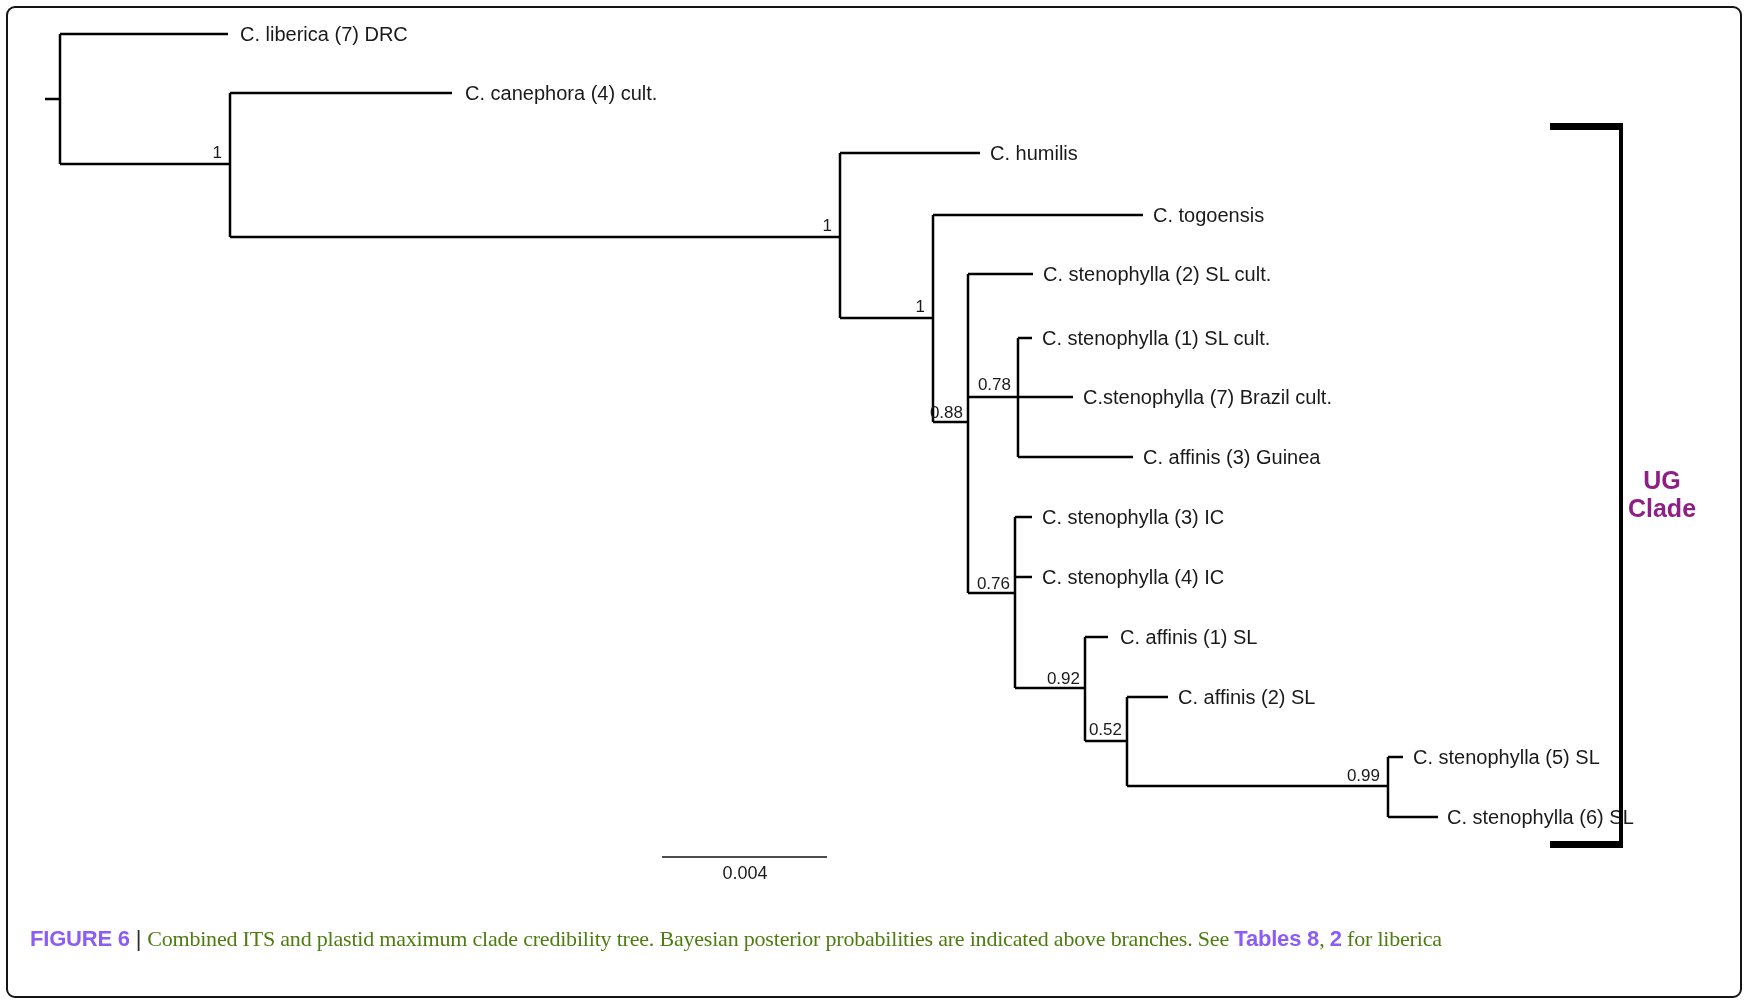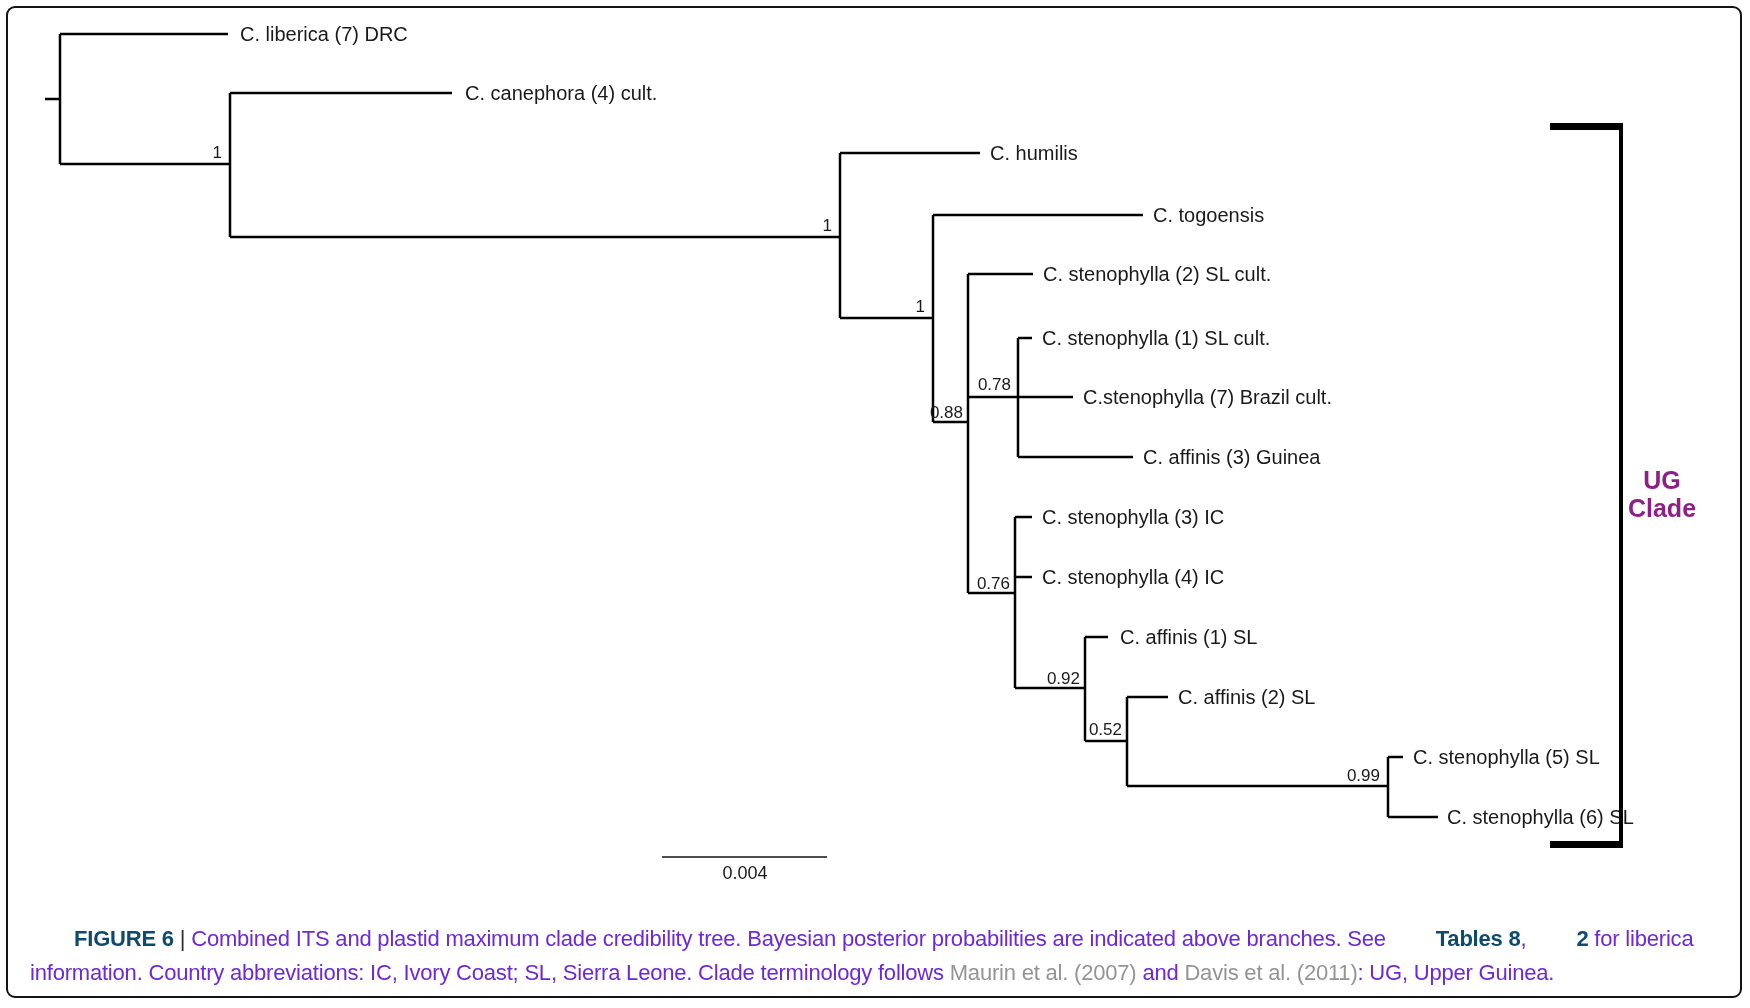--- a/index.html
+++ b/index.html
@@ -5,23 +5,23 @@
 <style>
   html,body{margin:0;padding:0;background:#ffffff;}
   #stage{position:relative;width:1750px;height:1008px;background:#ffffff;overflow:hidden;
          font-family:"Liberation Sans",sans-serif;border-radius:18px;}
   #border-frame{position:absolute;left:6px;top:6px;width:1732px;height:988px;
                 border:2px solid #141414;border-radius:9px;pointer-events:none;}
   #tree-svg{position:absolute;left:0;top:0;}
   #tree-svg text{font-family:"Liberation Sans",sans-serif;}
   #caption{position:absolute;left:30px;top:922px;width:1692px;
            font-size:22px;line-height:34px;letter-spacing:-0.2px;color:#2e2e2e;}
-  .cap-bold{font-weight:bold;color:#0c4a6e;margin-left:44px;}
+  .cap-bold{font-weight:bold;color:#8b5cf6;}
   .cap-sep{color:#2e2e2e;}
-  .cap-normal{color:#6d28d9;}
+  .cap-normal{color:#4d7c0f;font-family:Liberation Serif, serif;}
   .cap-link{color:#949494;cursor:pointer;}
 </style>
 </head>
 <body>
 
 <div id="stage">
   <svg id="tree-svg" width="1750" height="1008" viewBox="0 0 1750 1008">
       <line x1="45" y1="99" x2="60" y2="99" stroke="#000000" stroke-width="2.5"></line>
       <line x1="60" y1="34" x2="60" y2="164" stroke="#000000" stroke-width="2.5"></line>
       <line x1="60" y1="34" x2="228" y2="34" stroke="#000000" stroke-width="2.5"></line>
@@ -81,16 +81,15 @@
       <rect x="1550" y="123" width="73" height="7" fill="#000000"></rect>
       <rect x="1619" y="123" width="4" height="725" fill="#000000"></rect>
       <rect x="1550" y="841" width="73" height="7" fill="#000000"></rect>
       <text x="1662" y="489" text-anchor="middle" font-size="25" font-weight="bold" fill="#8d1f86">UG</text>
       <text x="1662" y="517" text-anchor="middle" font-size="25" font-weight="bold" fill="#8d1f86">Clade</text>
       <line x1="662" y1="857" x2="827" y2="857" stroke="#4d4d4d" stroke-width="2"></line>
       <text x="745" y="879" text-anchor="middle" font-size="18" fill="#1a1a1a">0.004</text>
     </svg>
   <div id="caption">
       <div><span class="cap-bold">FIGURE 6</span><span class="cap-sep"> | </span><span class="cap-normal">Combined ITS and plastid maximum clade credibility tree. Bayesian posterior probabilities are indicated above branches. See </span><span class="cap-bold">Tables 8</span><span class="cap-normal">, </span><span class="cap-bold">2</span><span class="cap-normal"> for liberica</span></div>
-      <div><span class="cap-normal">information. Country abbreviations: IC, Ivory Coast; SL, Sierra Leone. Clade terminology follows </span><span class="cap-link">Maurin et al. (2007)</span><span class="cap-normal"> and </span><span class="cap-link">Davis et al. (2011)</span><span class="cap-normal">: UG, Upper Guinea.</span></div>
     </div>
   <div id="border-frame"></div>
 </div>
 
 </body></html>

